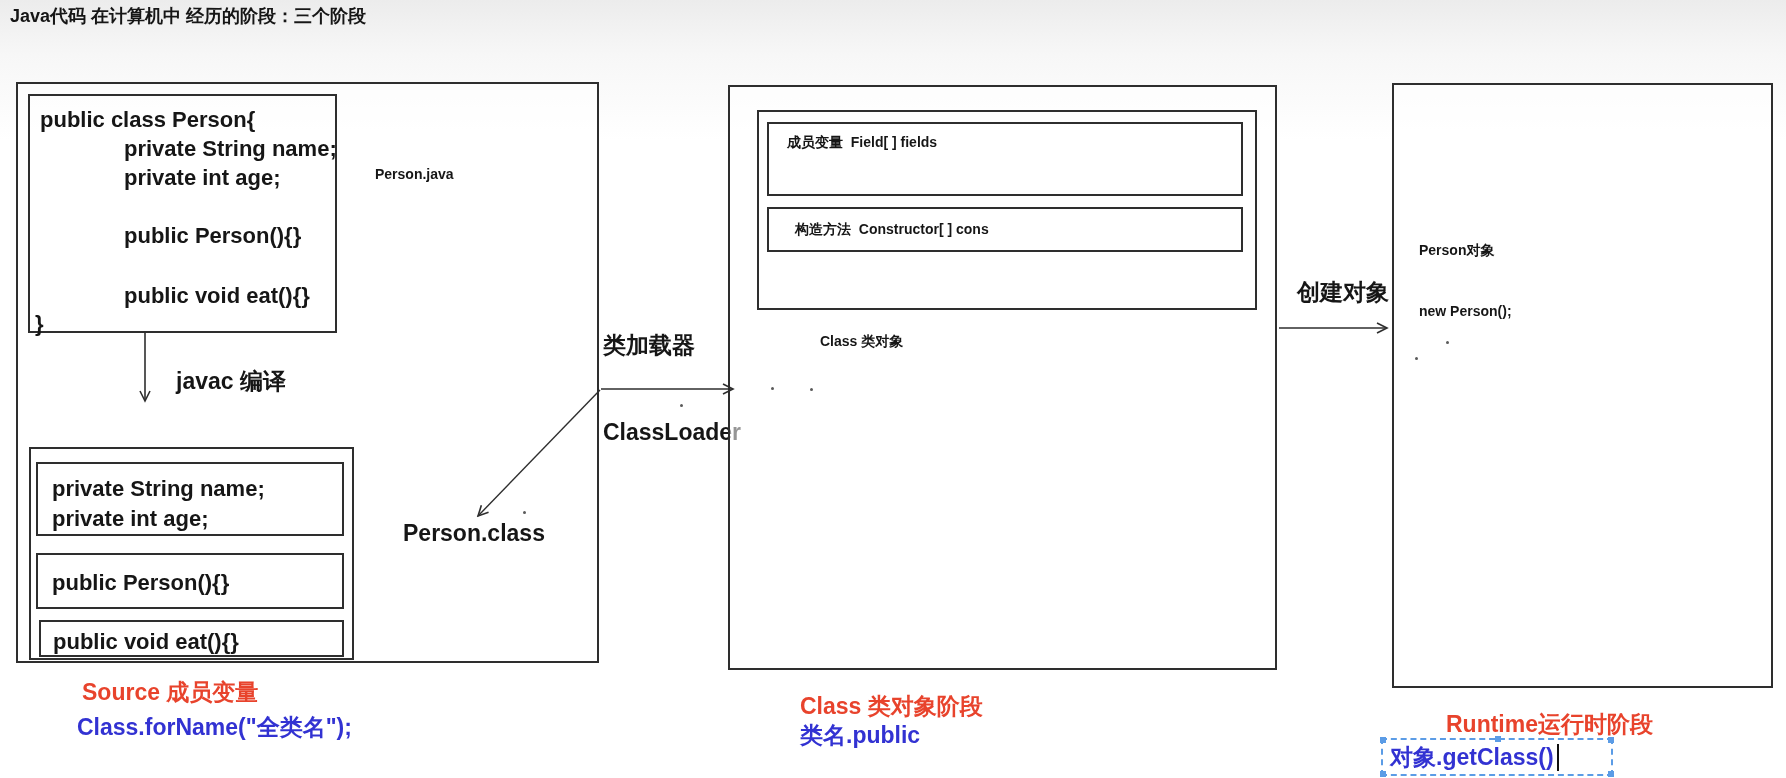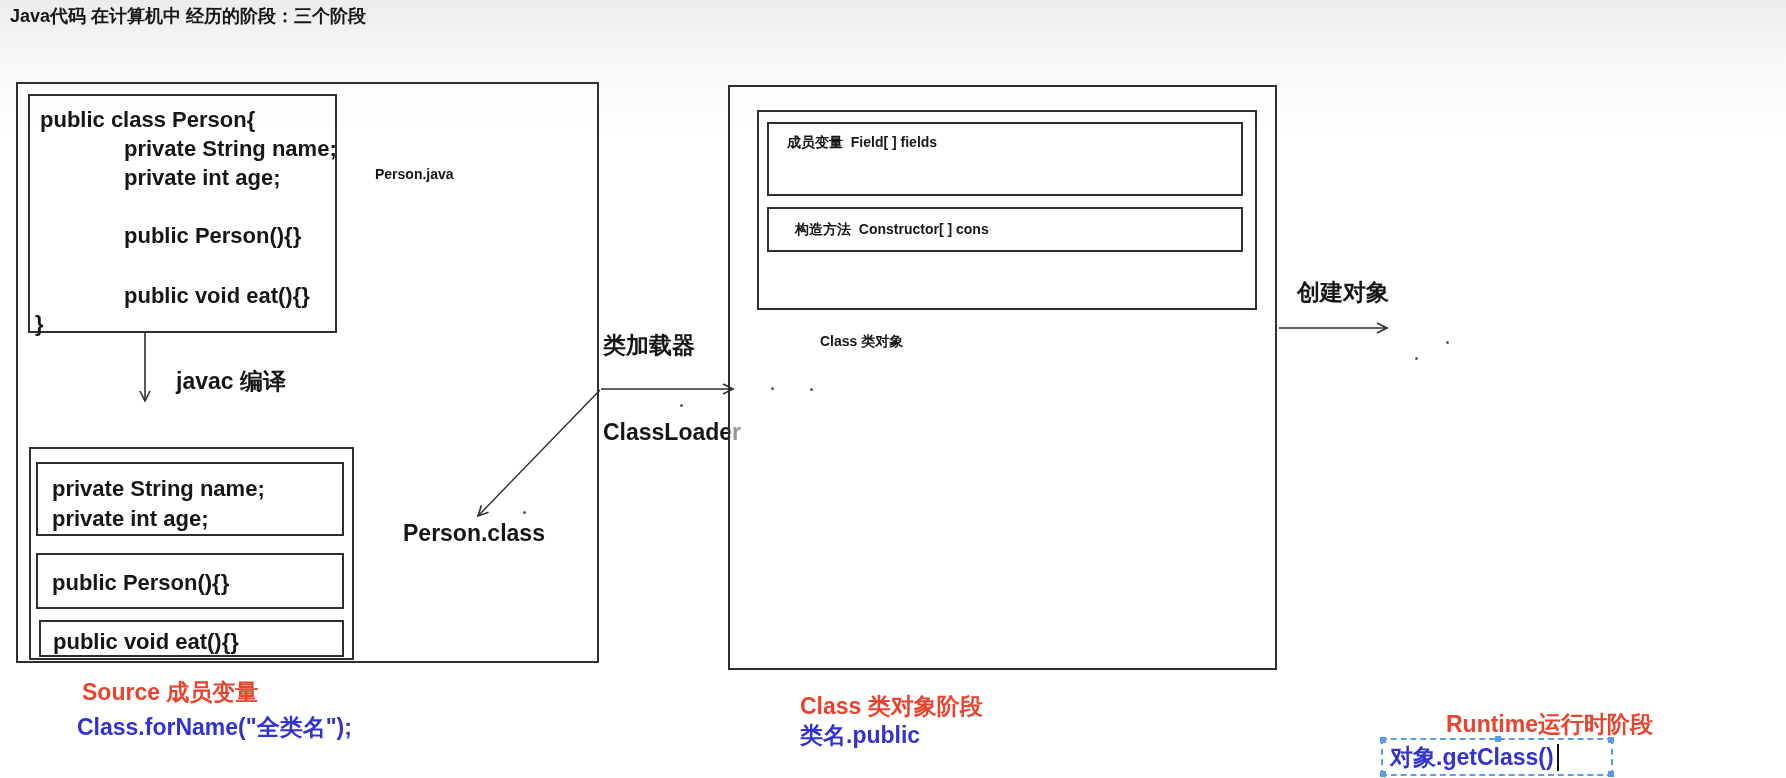--- a/index.html
+++ b/index.html
@@ -73,20 +73,24 @@
       </div>
     </div>
     <div class="txt t19" style="left:90px;top:246px;">Class 类对象</div>
   </div>
 
   <div class="txt t20 red" style="left:800px;top:687px;margin-top:6px;">Class 类对象阶段</div>
   <div class="txt t20 blue" style="left:800px;top:722px;">类名.public</div>
 
   <div class="txt t20" style="left:1297px;top:279px;">创建对象</div>
 
+  <div class="box" style="left:1392px;top:83px;width:381px;height:605px;">
+    <div class="txt t19" style="left:25px;top:157px;">Person对象</div>
+    <div class="txt t19" style="left:25px;top:218px;">new Person();</div>
+  </div>
 
   <div class="txt t20 red" style="left:1446px;top:711px;">Runtime运行时阶段</div>
 
   <div class="sel" style="left:1381px;top:738px;width:232px;height:38px;">
     <span class="txt t20 blue" style="position:static;">对象.getClass()</span>
     <span class="caret"></span>
     <span class="handle" style="left:-3px;top:-3px;"></span>
     <span class="handle" style="left:112px;top:-4px;"></span>
     <span class="handle" style="right:-3px;top:-3px;"></span>
     <span class="handle" style="left:-3px;bottom:-3px;"></span>

